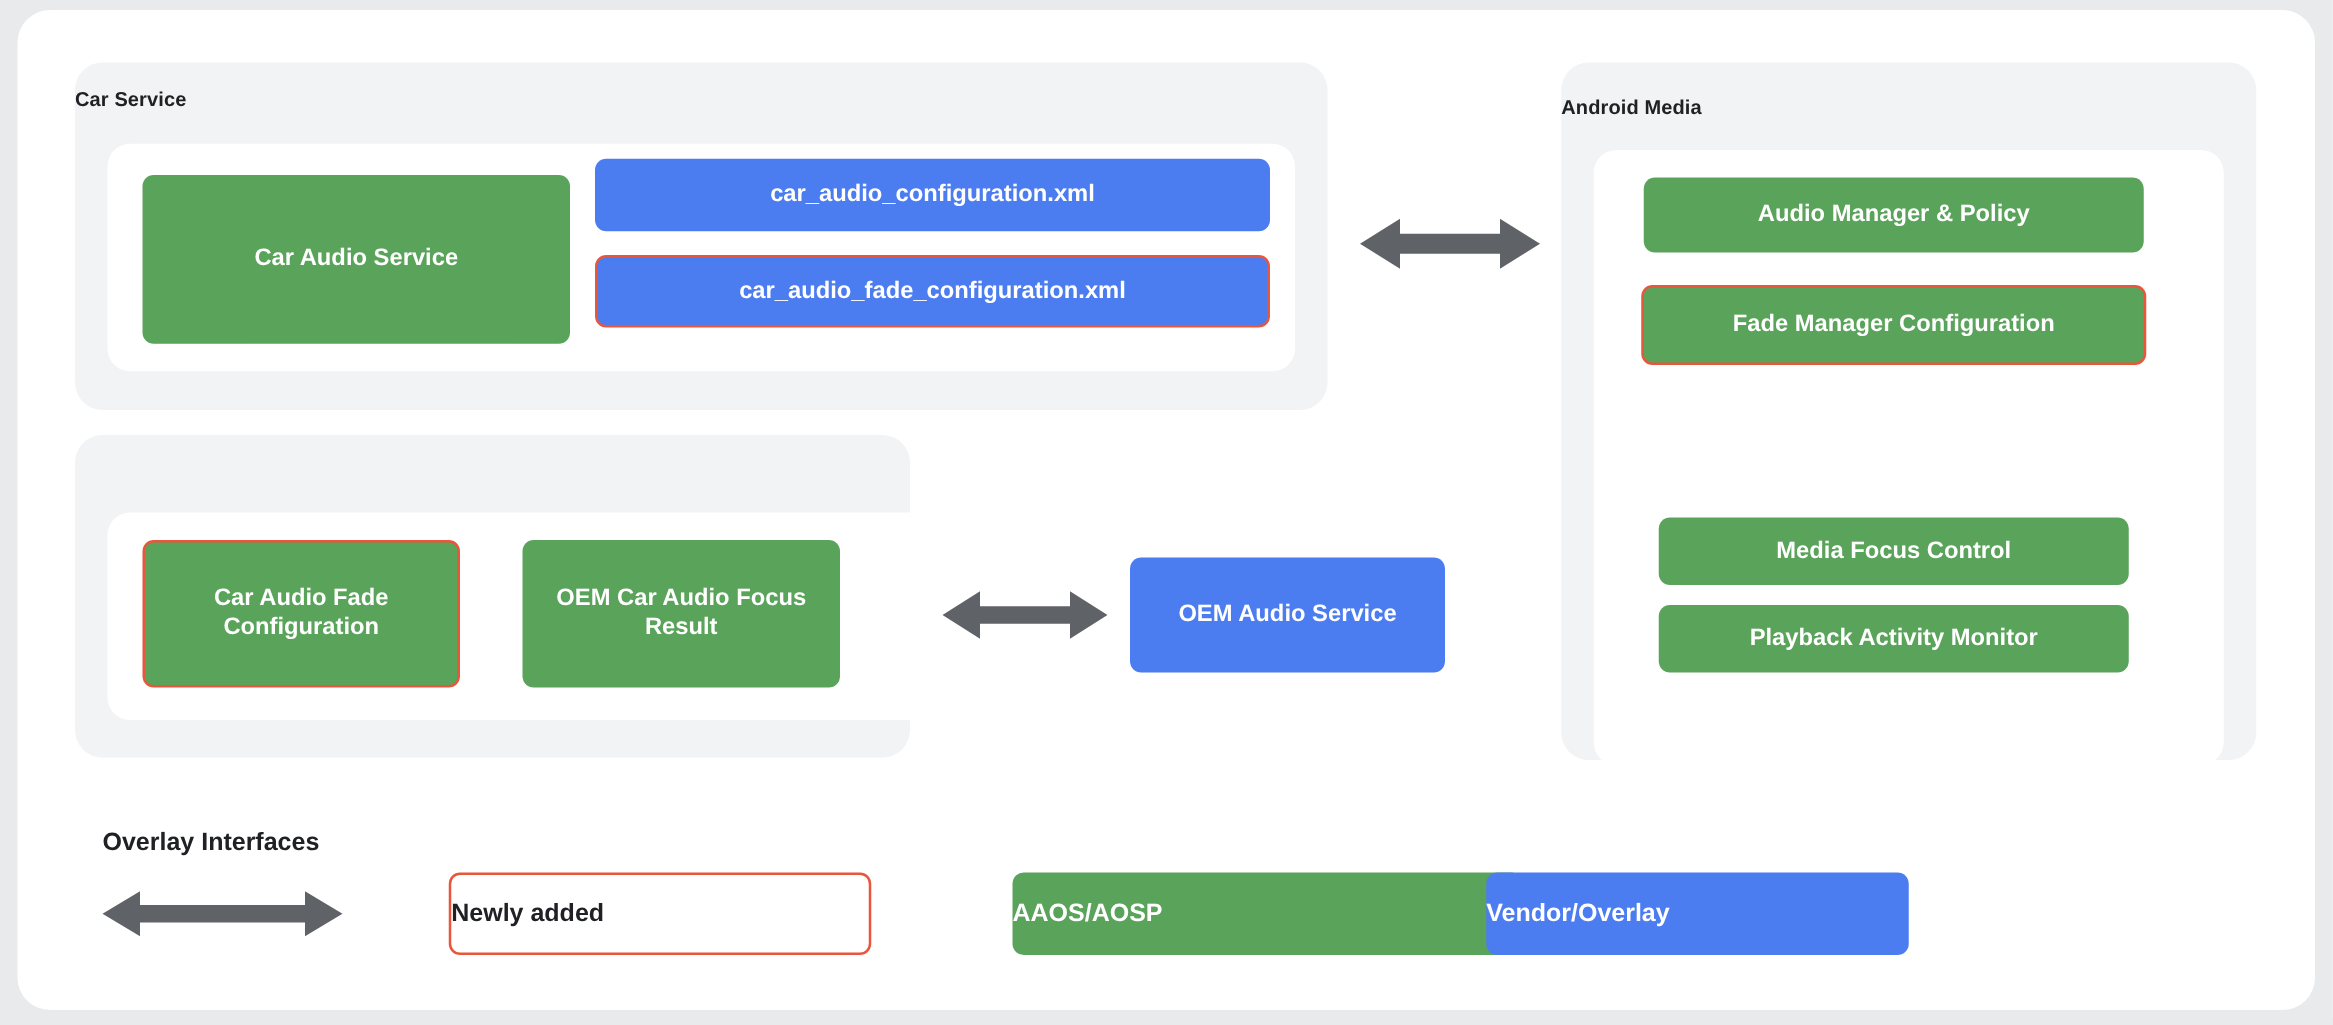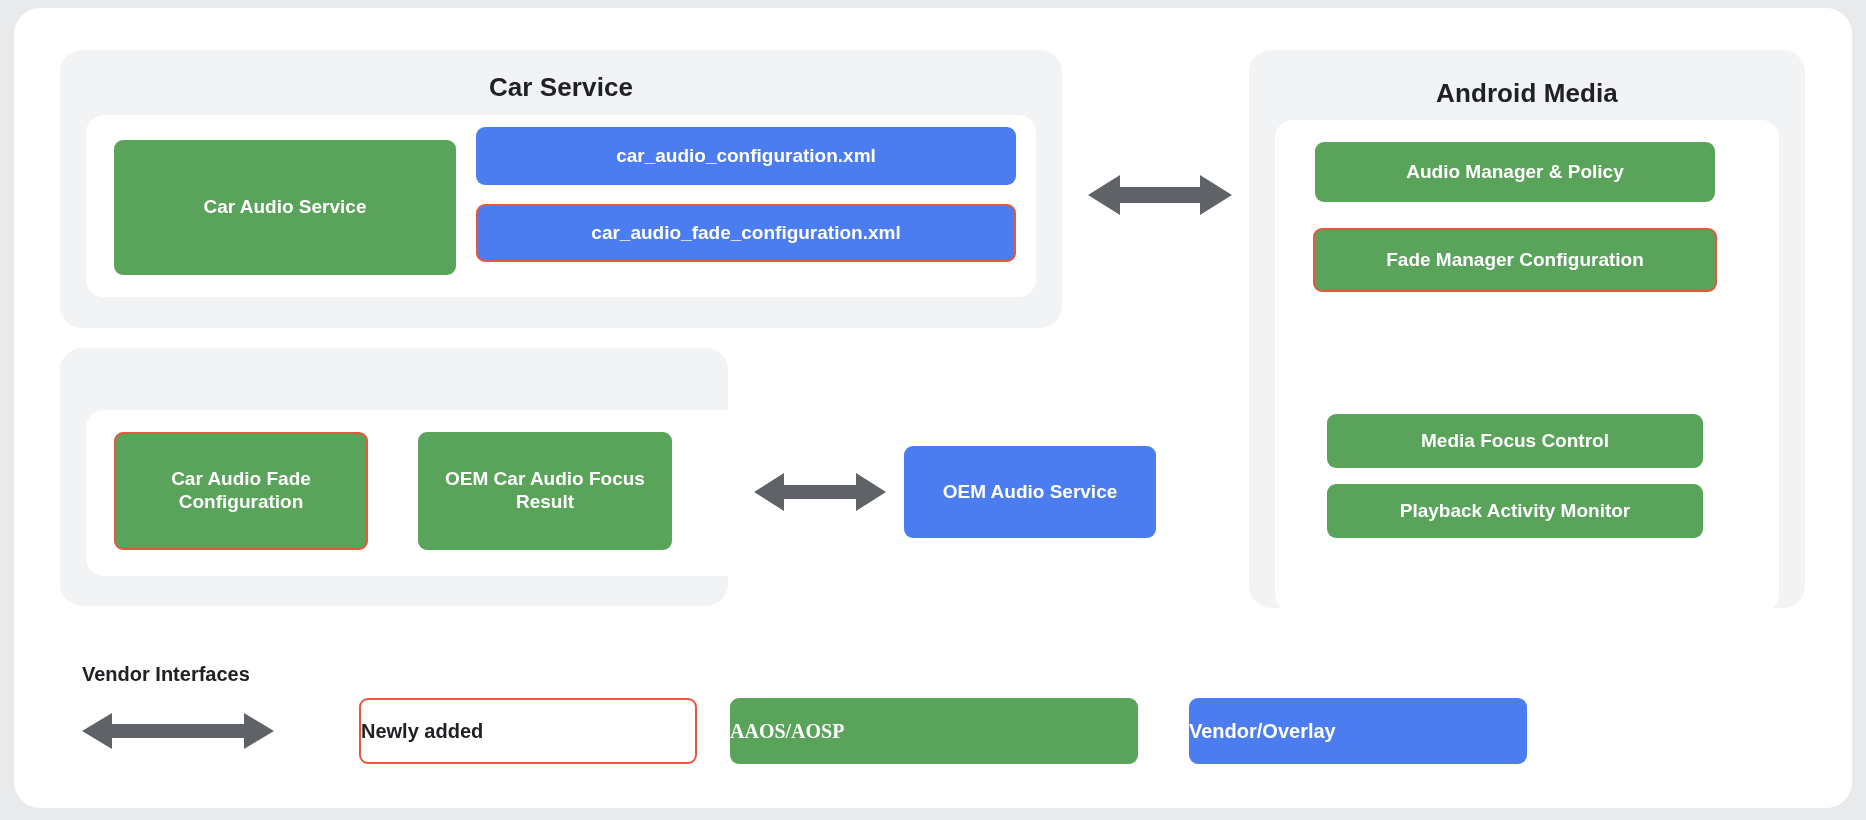--- a/index.html
+++ b/index.html
@@ -28,22 +28,22 @@
   
   .group {
     position: absolute;
     background: #f1f3f4;
     border-radius: 22px;
   }
   .group-title {
     position: absolute;
     left: 0;
     right: 0;
-    text-align: center;
-    font-size: 26px;
+    text-align: left;
+    font-size: 16px;
     font-weight: 700;
     color: #202124;
     letter-spacing: .1px;
   }
   .inner {
     position: absolute;
     background: #ffffff;
     border-radius: 18px;
   }
 
@@ -162,31 +162,31 @@
     </div>
 
     <svg class="arrow" style="left:1072px; top:160px;" width="148" height="54" viewBox="0 0 148 54">
       <path d="M2 27 L34 7 L34 19 L114 19 L114 7 L146 27 L114 47 L114 35 L34 35 L34 47 Z" fill="#5f6368"></path>
     </svg>
 
     <svg class="arrow" style="left:738px; top:458px;" width="136" height="52" viewBox="0 0 136 52">
       <path d="M2 26 L32 7 L32 19 L104 19 L104 7 L134 26 L104 45 L104 33 L32 33 L32 45 Z" fill="#5f6368"></path>
     </svg>
 
-    <div class="legend-label" style="left:68px; top:655px;">Vendor Interfaces</div>
+    <div class="legend-label" style="left:68px; top:655px;">Overlay Interfaces</div>
 
     <svg class="arrow" style="left:66px; top:700px;" width="196" height="46" viewBox="0 0 196 46">
       <path d="M2 23 L32 5 L32 16 L164 16 L164 5 L194 23 L164 41 L164 30 L32 30 L32 41 Z" fill="#5f6368"></path>
     </svg>
 
     <div class="legend-box white" style="left:345px; top:690px; width:338px; height:66px;">
       <span>Newly added</span>
     </div>
 
-    <div class="legend-box green" style="left:716px; top:690px; width:408px; height:66px;font-family:Liberation Serif, serif;">
+    <div class="legend-box green" style="left:796px; top:690px; width:408px; height:66px;">
       <span>AAOS/AOSP</span>
     </div>
 
     <div class="legend-box blue" style="left:1175px; top:690px; width:338px; height:66px;">
       <span>Vendor/Overlay</span>
     </div>
 
   </div>
 </div>
 

